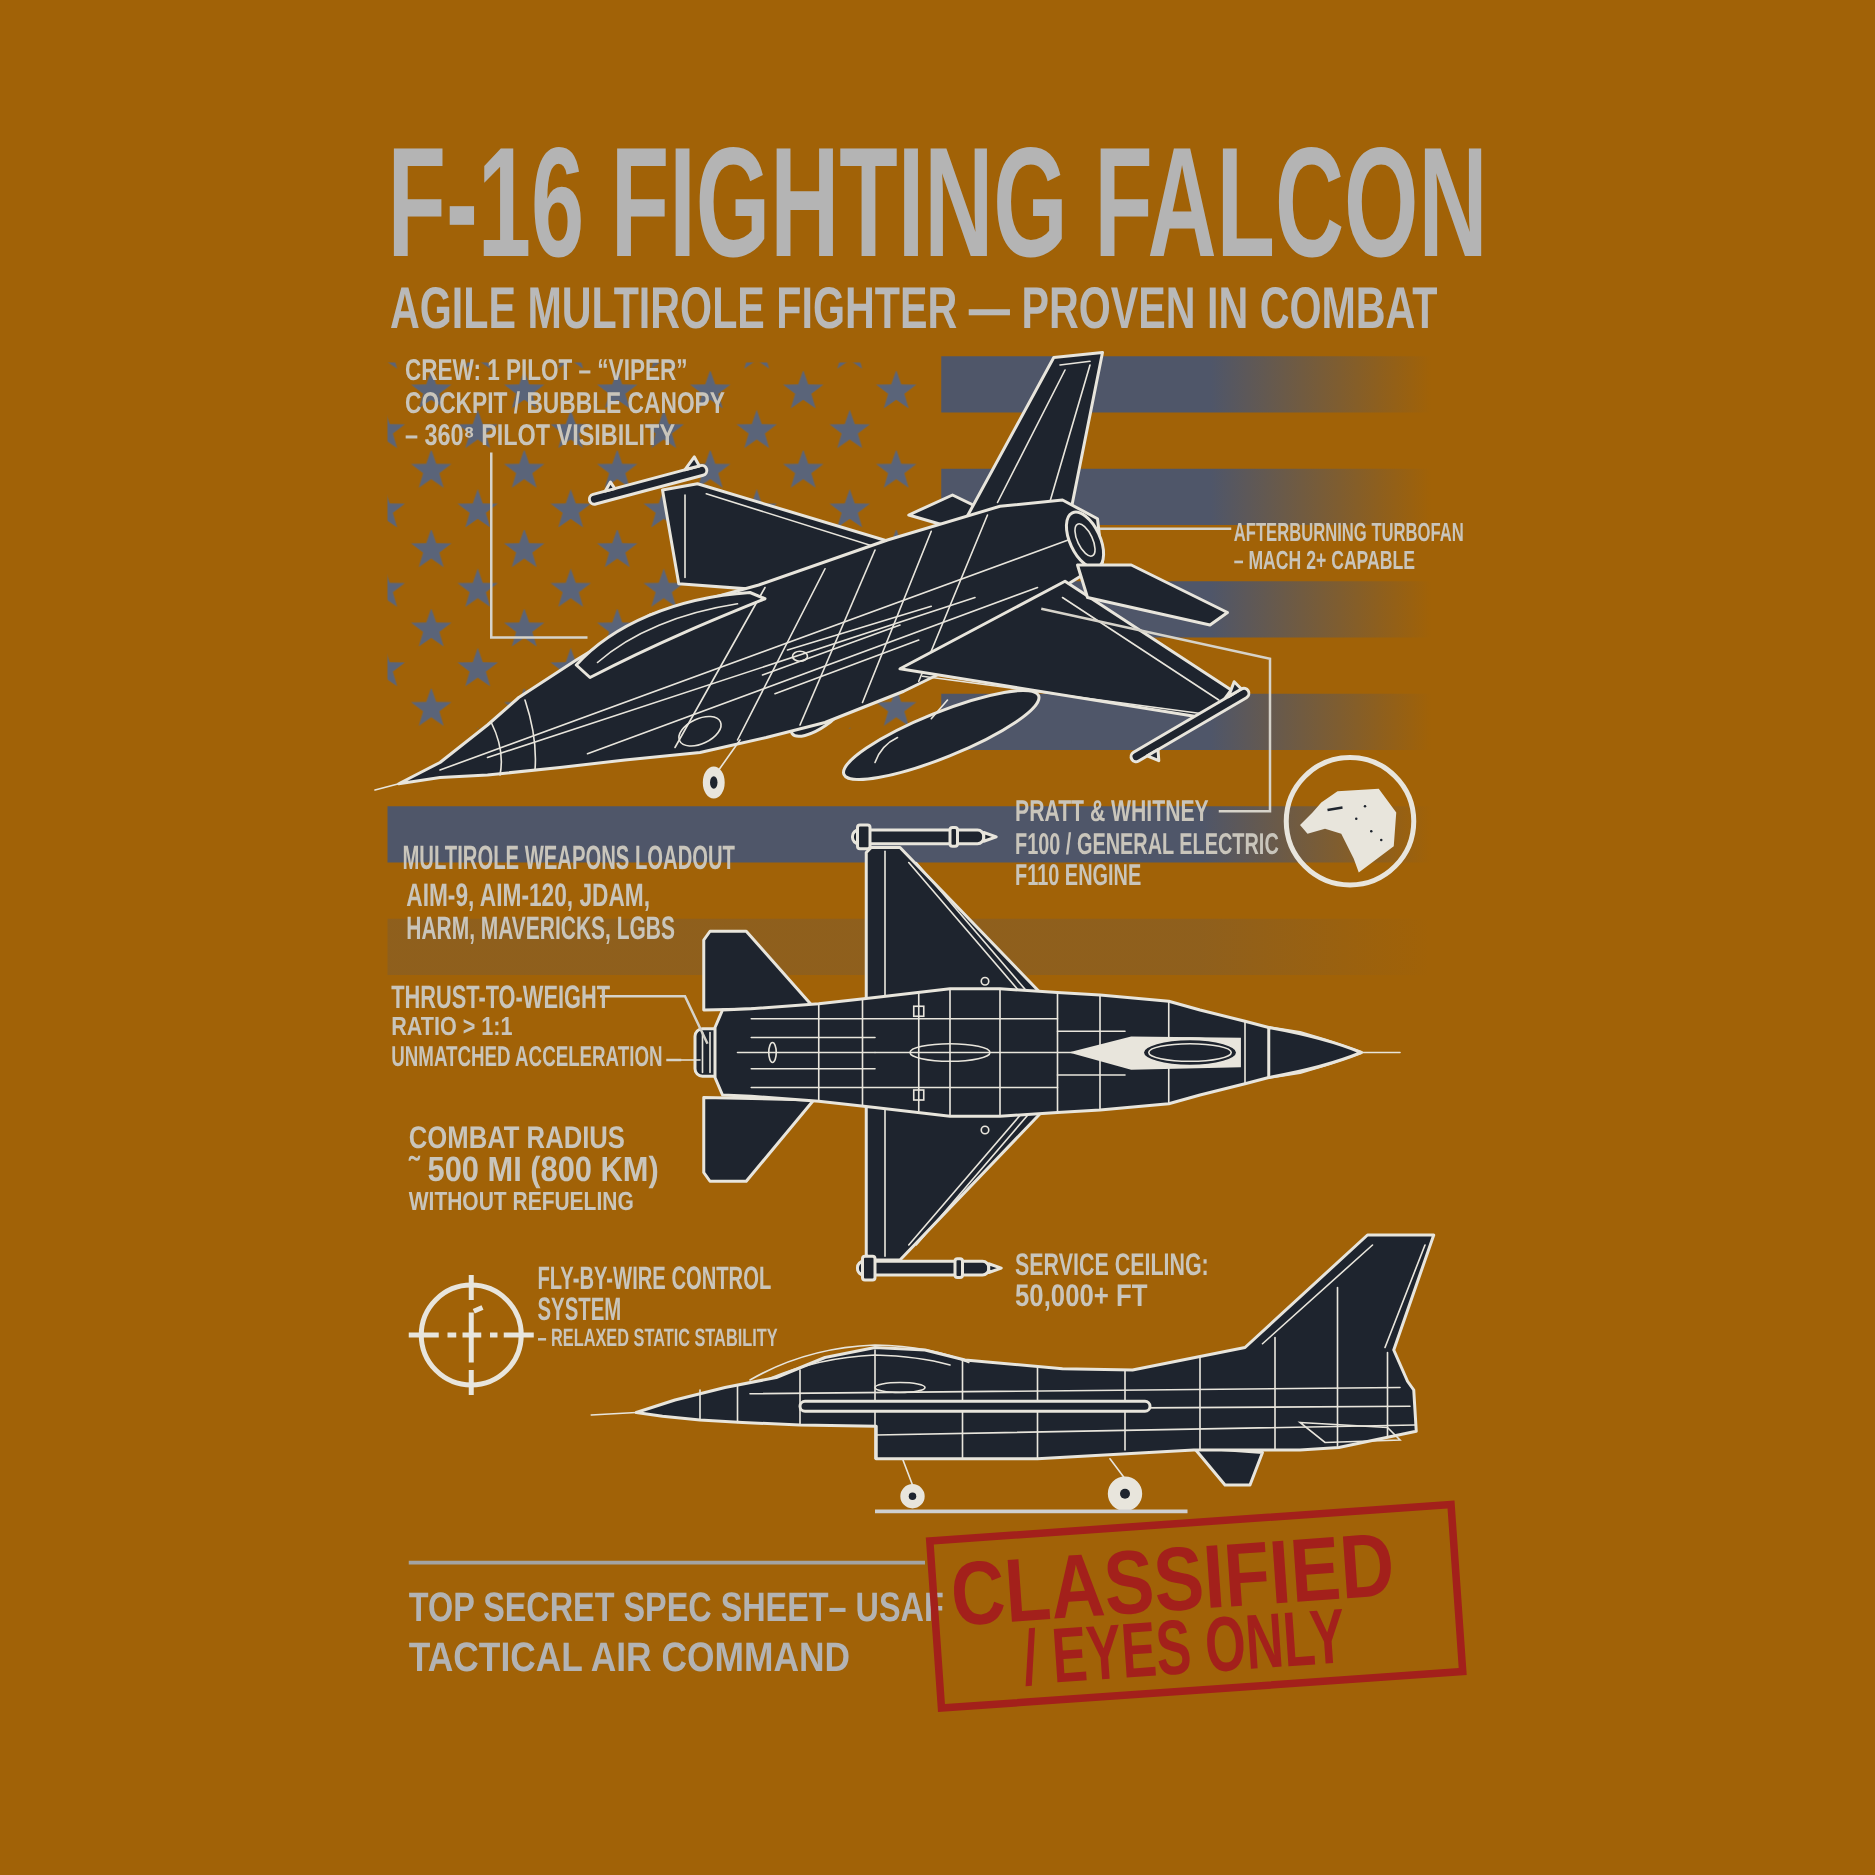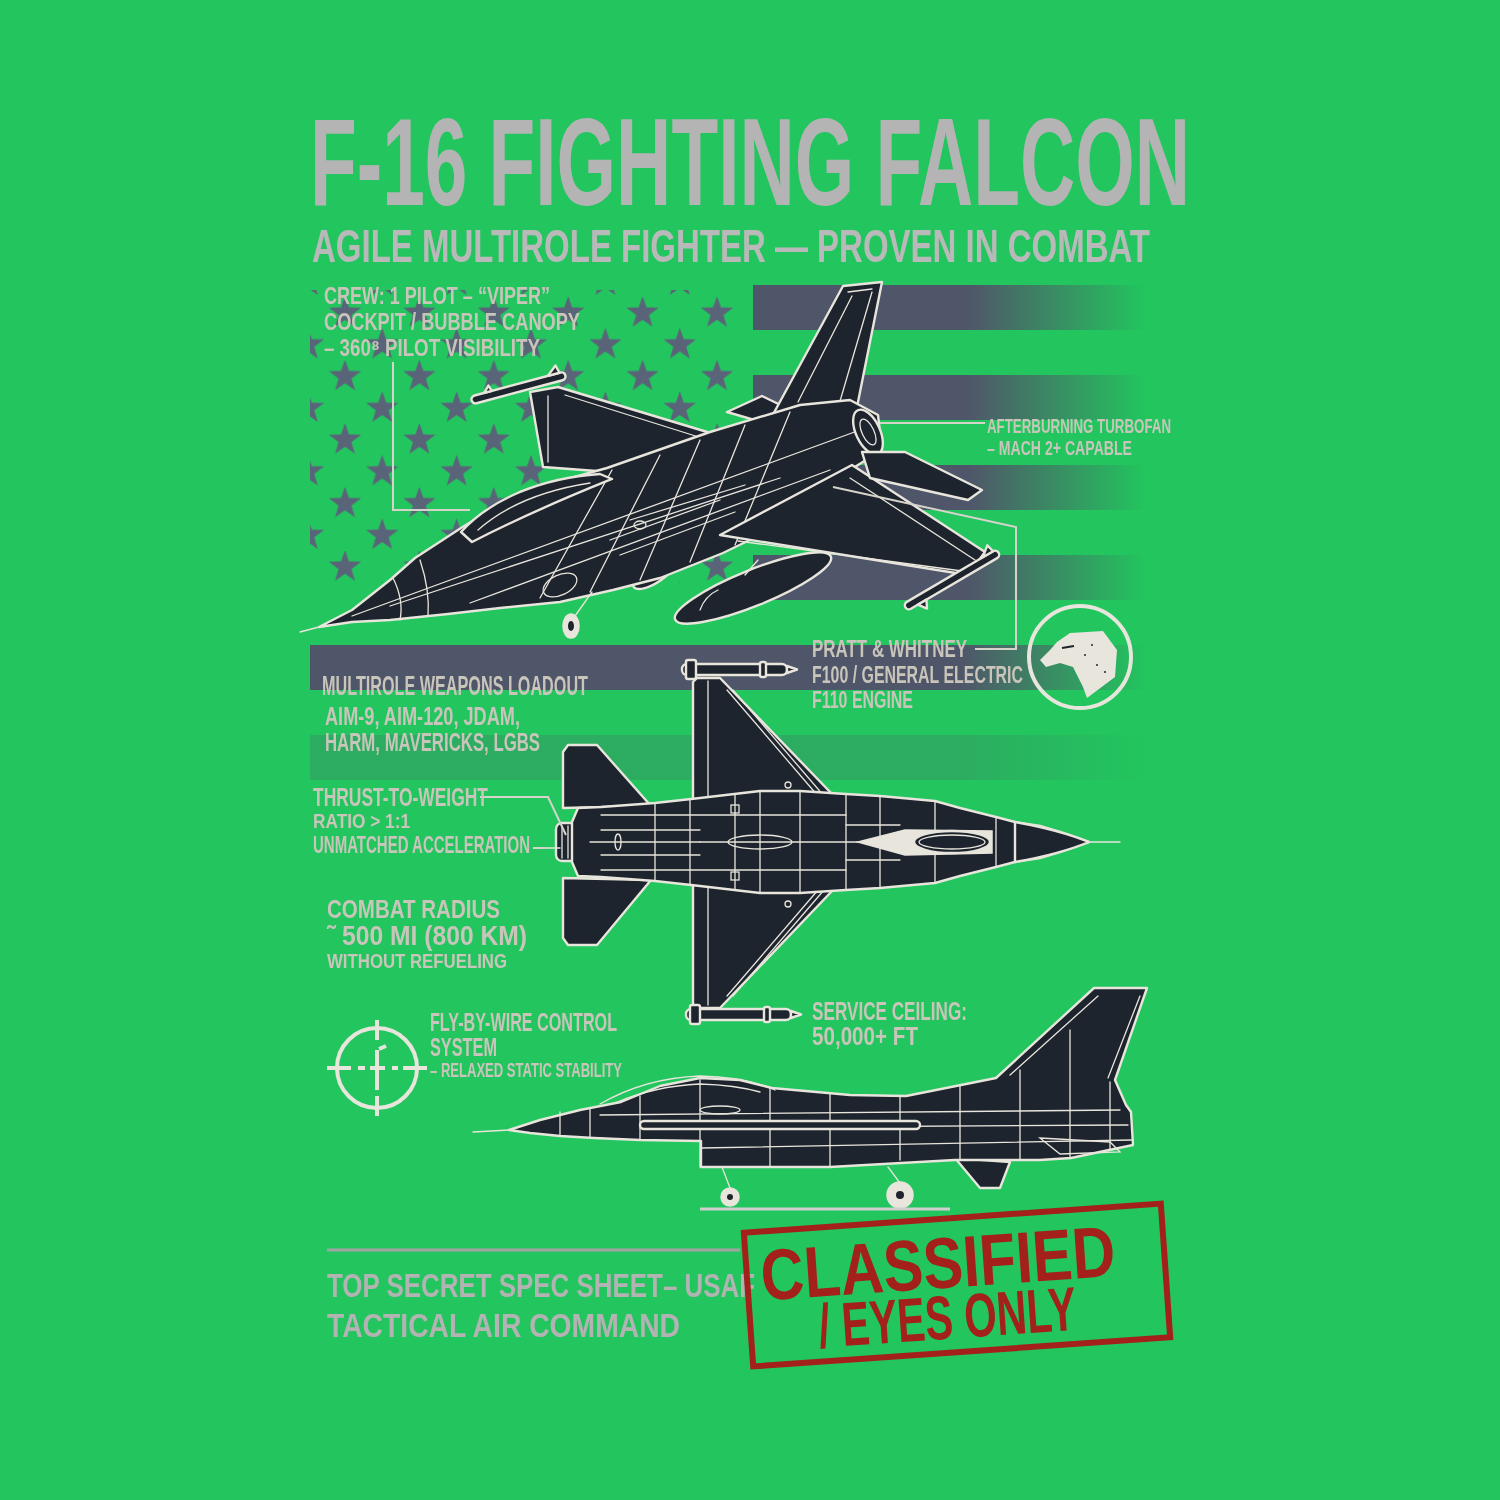--- a/index.html
+++ b/index.html
@@ -1,16 +1,16 @@
 <!DOCTYPE html>
 <html><head>
 <meta charset="utf-8">
 <style>
   html, body { margin: 0; padding: 0; background: #232b3e; }
-  #poster-wrap { position: relative; width: 1500px; height: 1500px; overflow: hidden; background: #22c55e; }
+  #poster-wrap { position: relative; width: 1500px; height: 1500px; overflow: hidden; background: #a16207; }
   svg { display: block; }
   .t { font-family: "Liberation Sans", "DejaVu Sans", sans-serif; font-weight: 700; }
   .lbl { fill: #c9c5bb; }
   .ttl { fill: #b4b4b4; }
   .sub { fill: #b9b9b9; }
   .ftr { fill: #b3b3b3; }
   .ac { fill: #1e242e; stroke: #e8e5dc; stroke-width: 2.4; stroke-linejoin: round; stroke-linecap: round; }
   .pl { fill: none; stroke: #e8e5dc; stroke-width: 1.3; stroke-linecap: round; }
   .lt { fill: #e8e5dc; stroke: #e8e5dc; stroke-width: 1.5; }
   .leader { fill: none; stroke: #d6d3ca; stroke-width: 2; }

